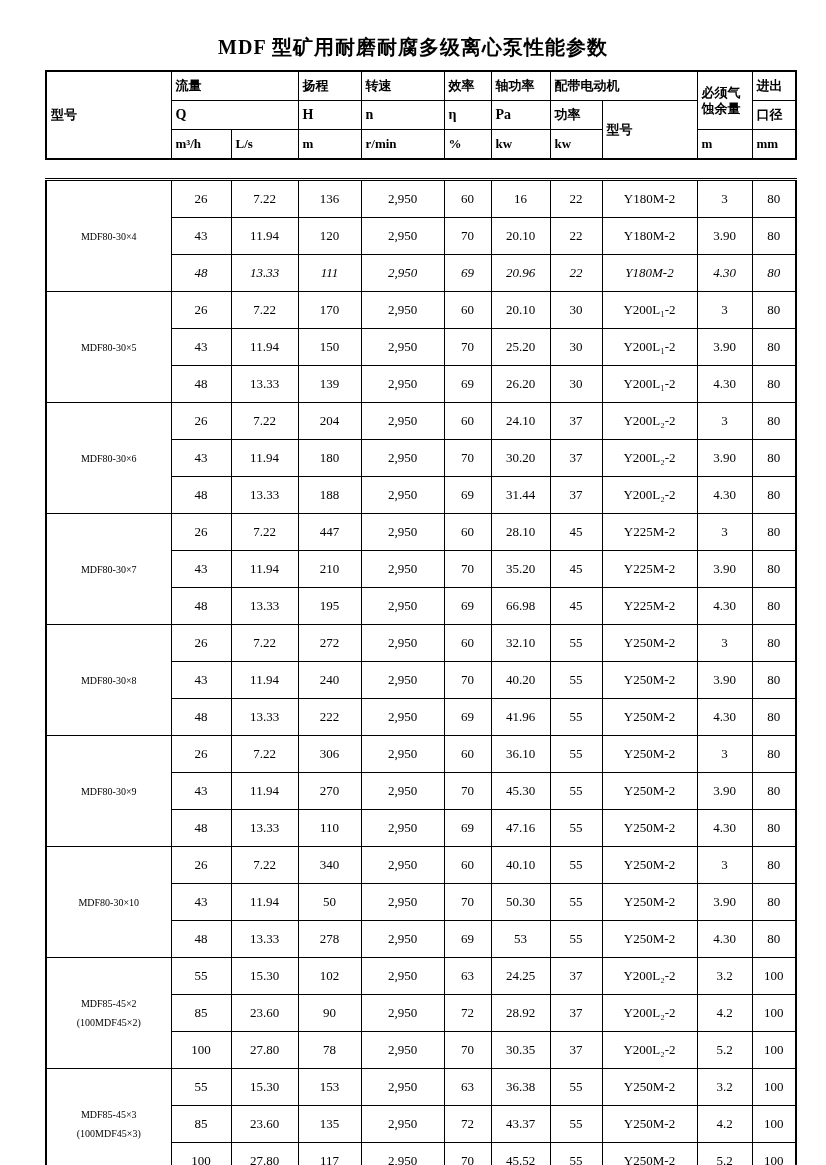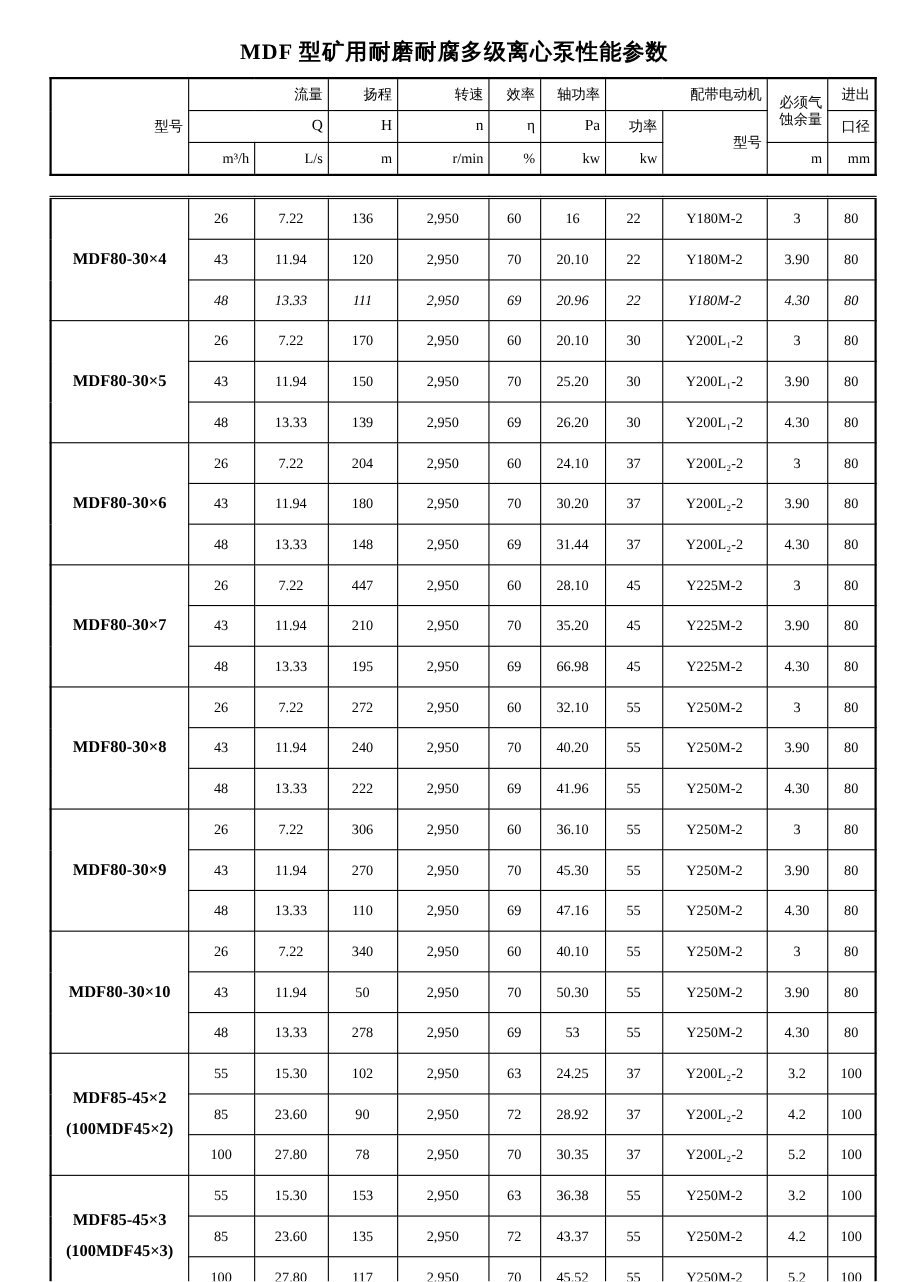--- a/index.html
+++ b/index.html
@@ -10,32 +10,32 @@
   }
   .page { position:relative; width:826px; height:1165px; background:#fff; overflow:hidden;border-radius:31px; }
   .title {
     position:absolute; top:34px; left:0; width:100%;
     text-align:center; font-size:20px; font-weight:bold;
     letter-spacing:1px; margin:0;
   }
   table { border-collapse:collapse; table-layout:fixed; position:absolute; left:45px; }
   .hdr-table { top:70px; width:750px; border:2px solid #000; }
   .hdr-table td {
-    border:1px solid #000; text-align:right; vertical-align:middle;
-    font-weight:normal; font-size:13px; line-height:1.2;
+    border:1px solid #000; text-align:left; vertical-align:middle;
+    font-weight:bold; font-size:13px; line-height:1.2;
     padding:0 4px; height:28px; overflow:hidden;
   }
   .hdr-table td.sym { font-size:14px; }
   .body-table { top:178px; width:750px; border:2px solid #000; border-top:3px double #000; }
   .body-table td {
     border:1px solid #000; text-align:center; vertical-align:middle;
     font-size:13px; padding:0 2px; height:36px; overflow:hidden;
   }
   .body-table td.model-cell {
-    font-weight:bold; font-size:15px; line-height:1.9; padding:0 1px;
+    font-weight:normal; font-size:10px; line-height:1.9; padding:0 1px;
   }
   .body-table tr.italic-row td:not(.model-cell) { font-style:italic; }
 </style>
 </head>
 <body>
 
 <div class="page">
 
   <h1 class="title">MDF 型矿用耐磨耐腐多级离心泵性能参数</h1>
 
@@ -205,21 +205,21 @@
           <td>70</td>
           <td>30.20</td>
           <td>37</td>
           <td>Y200L₂-2</td>
           <td>3.90</td>
           <td>80</td>
         </tr>
         <tr>
           <td>48</td>
           <td>13.33</td>
-          <td>148</td>
+          <td>188</td>
           <td>2,950</td>
           <td>69</td>
           <td>31.44</td>
           <td>37</td>
           <td>Y200L₂-2</td>
           <td>4.30</td>
           <td>80</td>
         </tr>
         <tr>
           <td rowspan="3" class="model-cell">

